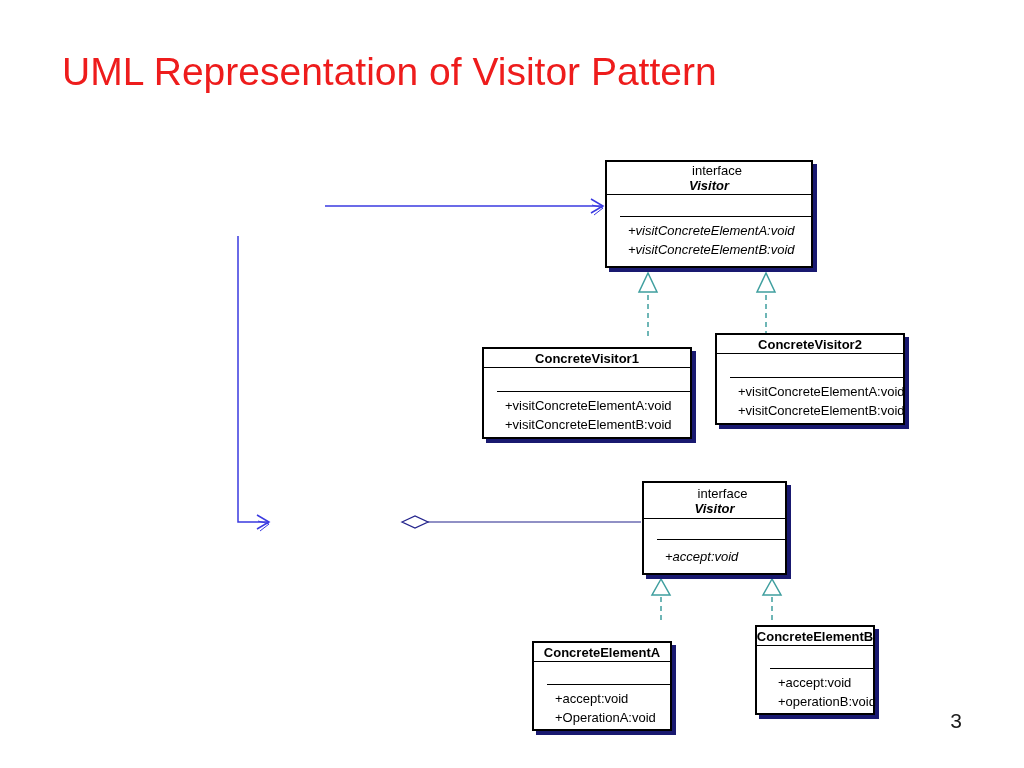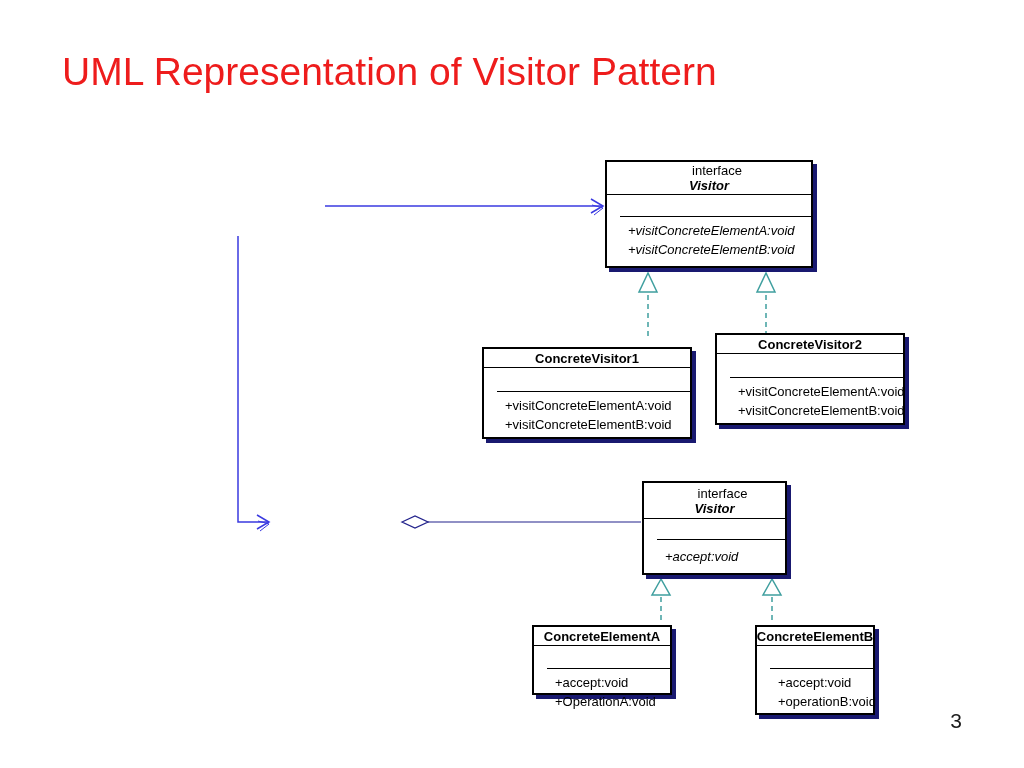--- a/index.html
+++ b/index.html
@@ -120,21 +120,21 @@
     <div class="cmp-title" style="flex:0 0 35px">
       <div class="stereo">interface</div>
       <div class="cname">Visitor</div>
     </div>
     <div class="cmp" style="flex:0 0 20px"></div>
     <div class="cmp cmp-methods" style="flex:1 1 auto;padding-top:7px">
       <div>+accept:void</div>
     </div>
   </div>
 
-  <div class="uml-box" style="left:532px;top:625px;width:140px;height:70px">
+  <div class="uml-box" style="left:532px;top:641px;width:140px;height:90px">
     <div class="cmp-title" style="flex:0 0 18px">
       <div class="cname">ConcreteElementA</div>
     </div>
     <div class="cmp" style="flex:0 0 22px"></div>
     <div class="cmp cmp-methods" style="flex:1 1 auto">
       <div>+accept:void</div>
       <div>+OperationA:void</div>
     </div>
   </div>
 

